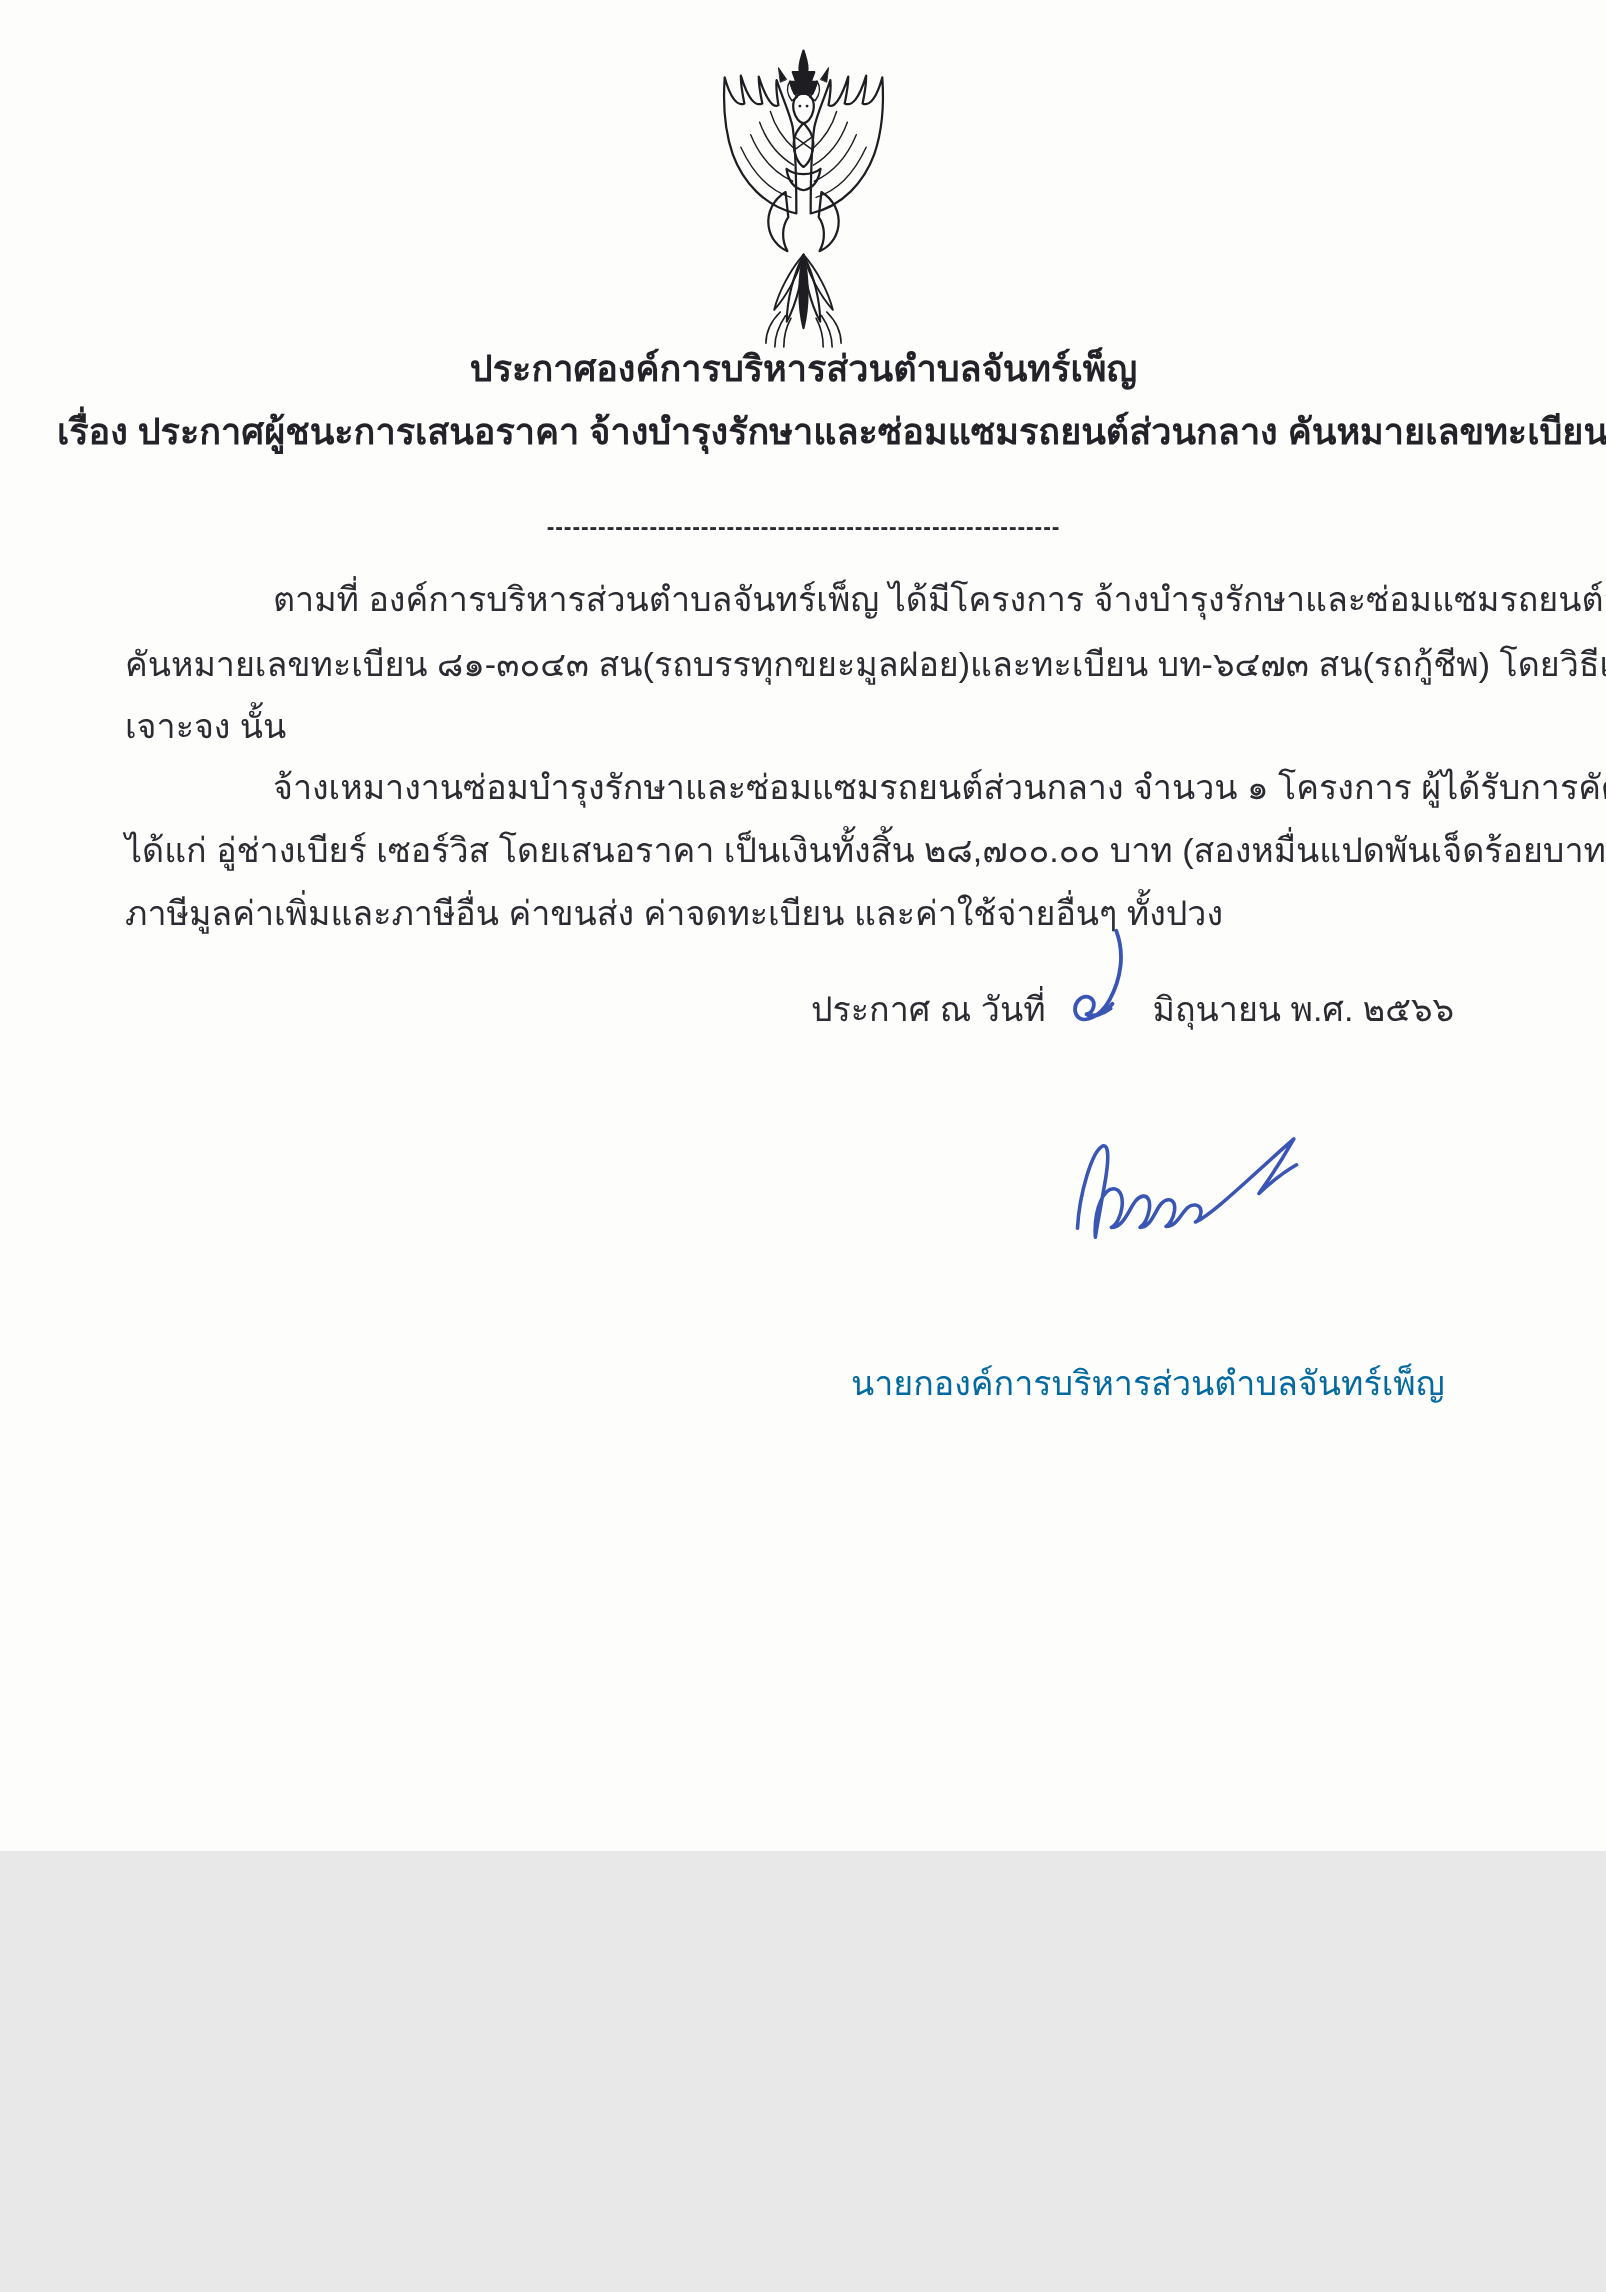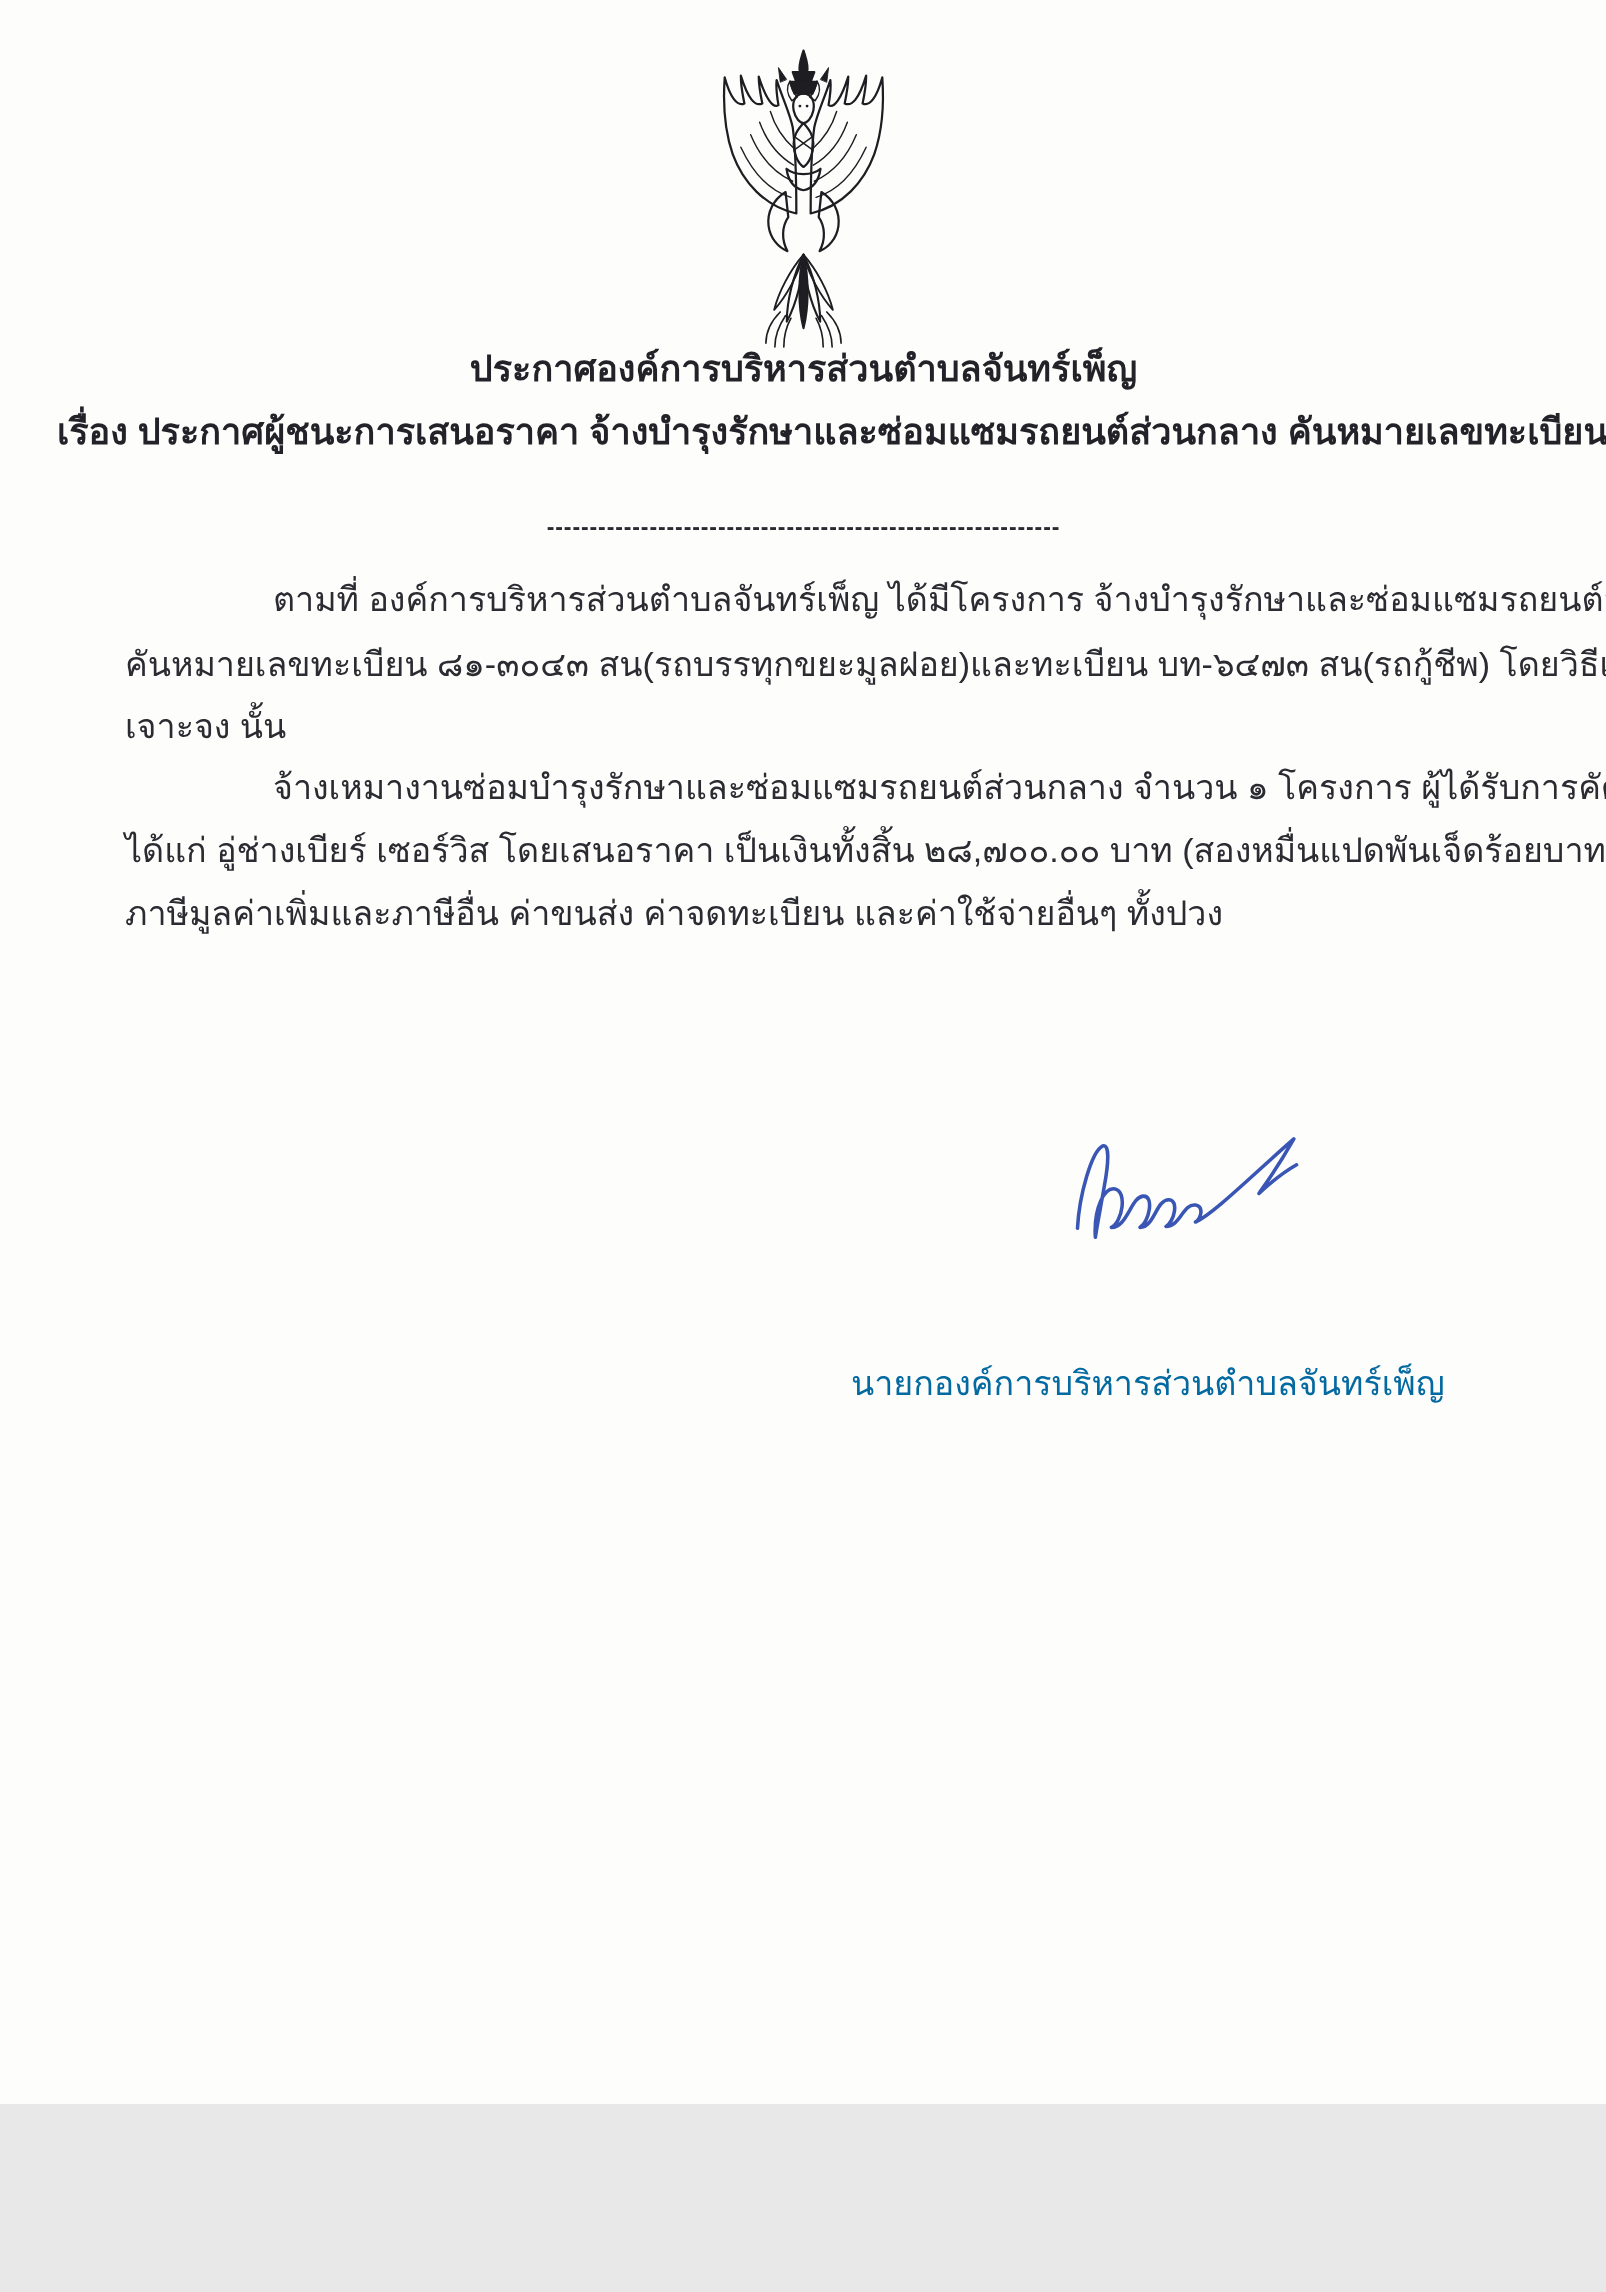--- a/index.html
+++ b/index.html
@@ -3,21 +3,21 @@
 <meta charset="utf-8">
 <style>
   html, body {
     margin: 0;
     padding: 0;
     background: #e8e8e8;
   }
   .page {
     position: relative;
     width: 1607px;
-    height: 2104px;
+    height: 1851px;
     margin: 0 auto;
     background: #fdfdfc;
     overflow: hidden;
     font-family: "Liberation Sans", "DejaVu Sans", sans-serif;
     color: #26262c;
   }
   .abs { position: absolute; }
 
   .emblem {
     left: 678px;
@@ -194,20 +194,30 @@
 
   <div class="abs separator">------------------------------------------------------------</div>
 
   <div class="abs body-line bl-0 indent">ตามที่ องค์การบริหารส่วนตำบลจันทร์เพ็ญ ได้มีโครงการ จ้างบำรุงรักษาและซ่อมแซมรถยนต์ส่วนกลาง</div>
   <div class="abs body-line bl-1">คันหมายเลขทะเบียน ๘๑-๓๐๔๓ สน(รถบรรทุกขยะมูลฝอย)และทะเบียน บท-๖๔๗๓ สน(รถกู้ชีพ) โดยวิธีเฉพาะ</div>
   <div class="abs body-line bl-2">เจาะจง  นั้น</div>
   <div class="abs body-line bl-3 indent">จ้างเหมางานซ่อมบำรุงรักษาและซ่อมแซมรถยนต์ส่วนกลาง จำนวน ๑ โครงการ ผู้ได้รับการคัดเลือก</div>
   <div class="abs body-line bl-4">ได้แก่ อู่ช่างเบียร์ เซอร์วิส โดยเสนอราคา เป็นเงินทั้งสิ้น ๒๘,๗๐๐.๐๐ บาท (สองหมื่นแปดพันเจ็ดร้อยบาทถ้วน) รวม</div>
   <div class="abs body-line bl-5">ภาษีมูลค่าเพิ่มและภาษีอื่น ค่าขนส่ง ค่าจดทะเบียน และค่าใช้จ่ายอื่นๆ ทั้งปวง</div>
 
+  <div class="abs date-line">
+    <span>ประกาศ ณ วันที่</span>
+    <span class="day-slot">
+      <span class="sr-only">๗</span>
+      <svg viewBox="0 0 70 120" fill="none" stroke="#3a56b4" stroke-width="4" stroke-linecap="round" stroke-linejoin="round">
+        <path d="M52,4 C61,28 57,54 45,76 C35,94 16,103 10,91 C6,80 16,69 25,74 C31,78 29,89 21,91 C27,96 39,91 48,80 M21,91 C28,94 38,91 46,85"></path>
+      </svg>
+    </span>
+    <span>มิถุนายน พ.ศ. ๒๕๖๖</span>
+  </div>
 
   <div class="abs signature-block">
     <svg viewBox="0 0 320 170" width="287" height="152" fill="none" stroke="#3a56b4" stroke-width="4" stroke-linecap="round" stroke-linejoin="round">
       <path d="M28,120 C30,82 44,34 56,28 C64,25 63,46 58,73 C54,96 50,116 48,130
                C46,97 58,74 70,76 C84,79 78,113 66,119
                C84,119 88,84 102,84 C114,84 108,113 98,119
                C114,119 116,88 130,88 C142,88 136,113 127,118
                C143,118 146,92 160,94 C170,96 166,109 160,113
                C180,104 224,60 270,20 C252,52 240,68 231,81 C245,68 259,57 273,49"></path>
     </svg>

